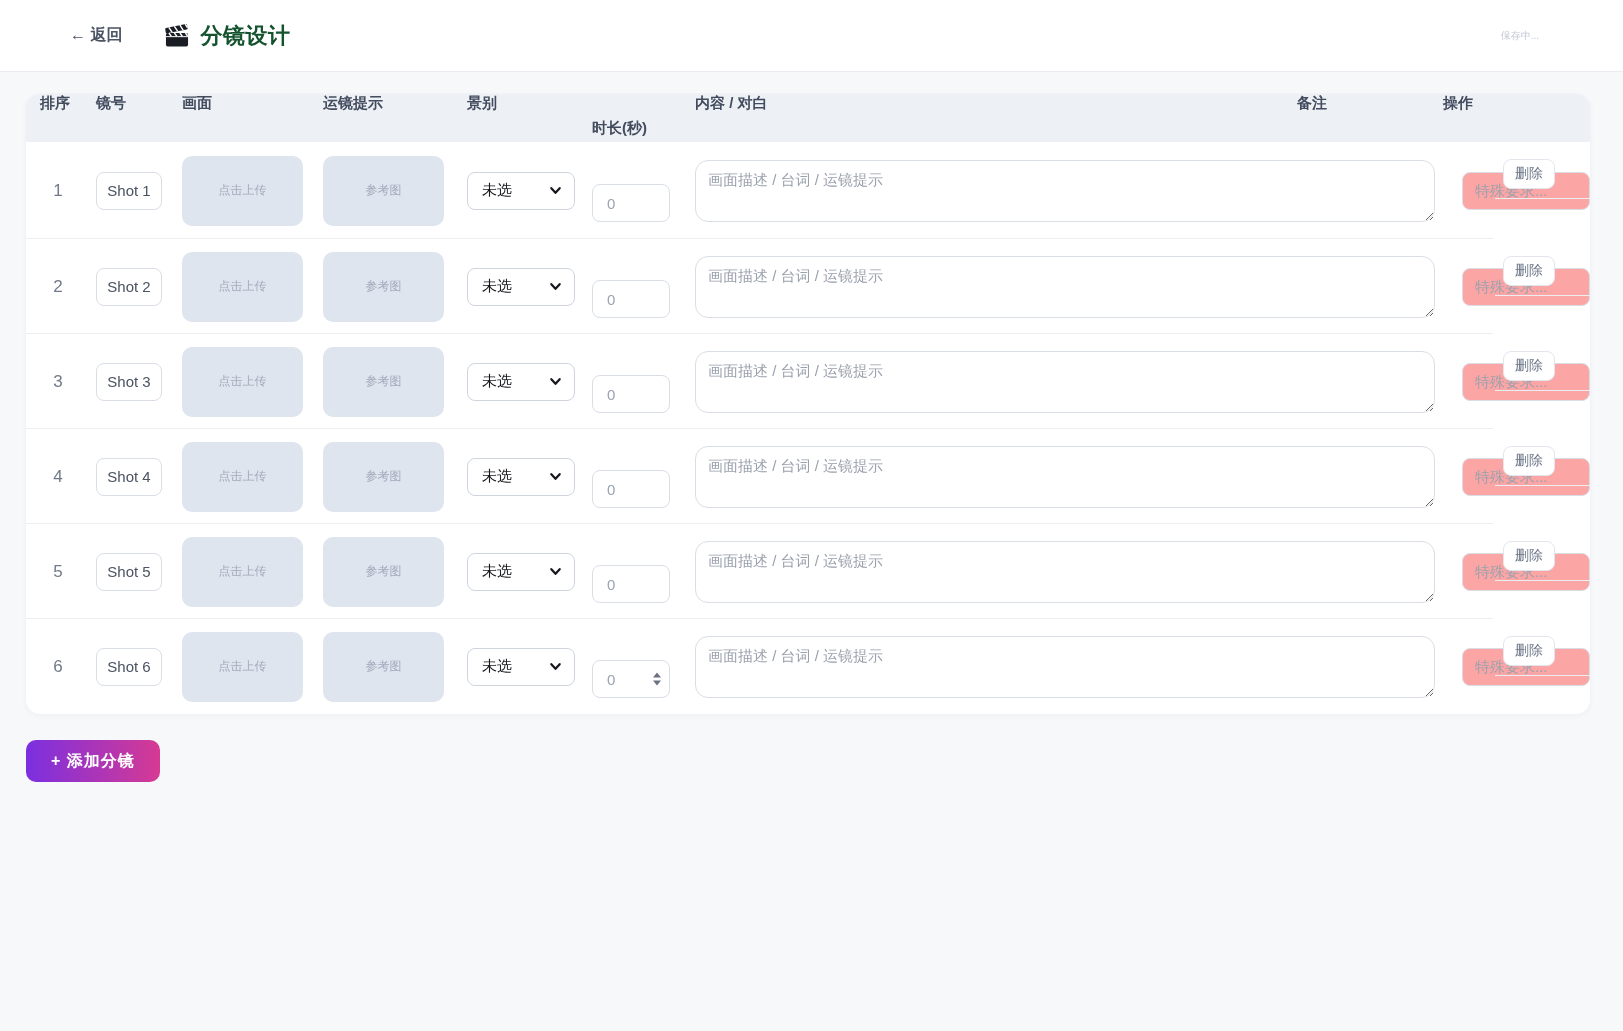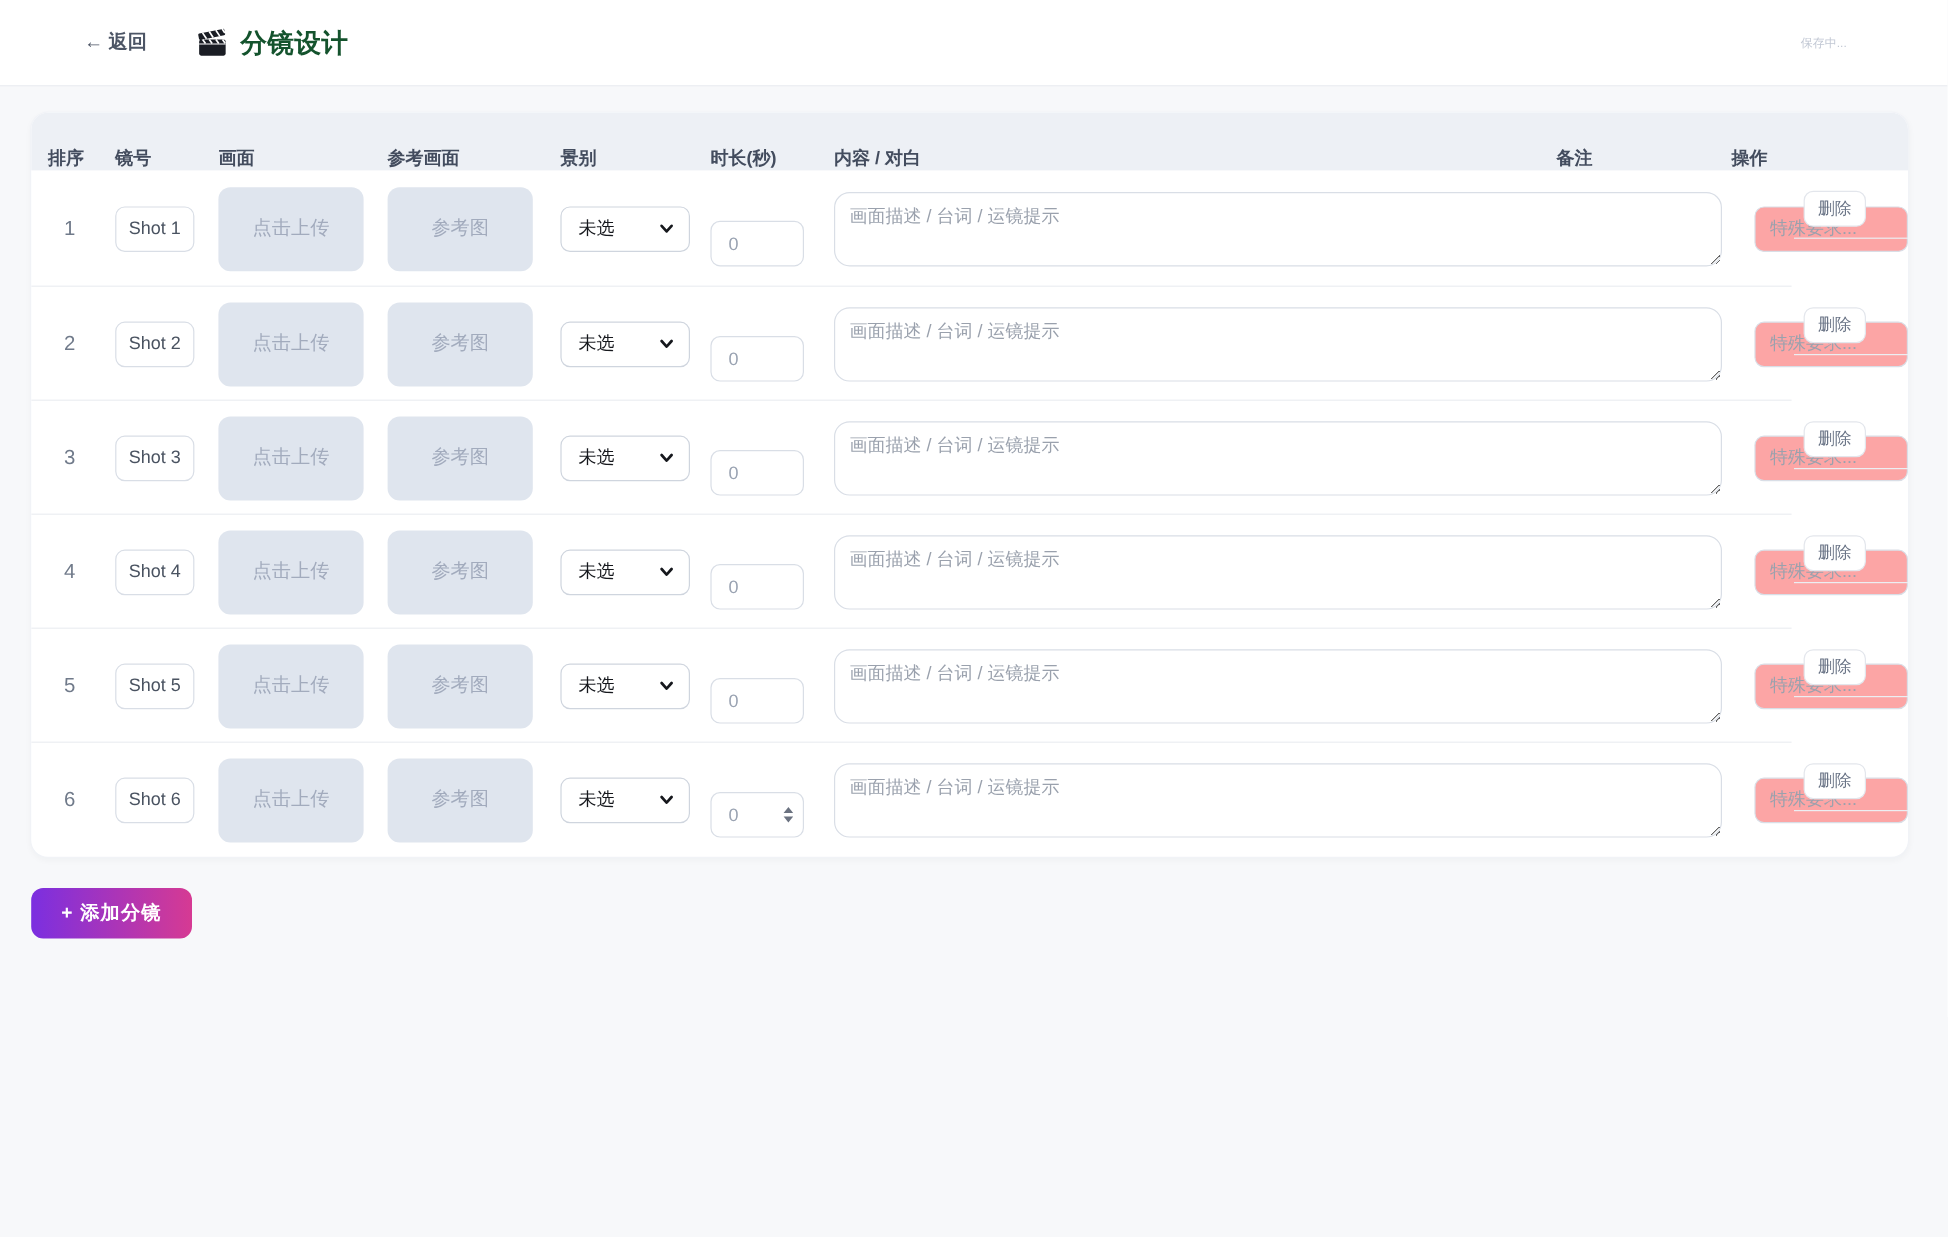--- a/index.html
+++ b/index.html
@@ -32,21 +32,21 @@
   .page-title{font-size:22px;font-weight:700;color:#14532d;letter-spacing:.5px;}
   .save-status{margin-left:auto;color:#c2c8d4;font-size:10px;}
   
   .board{
     position:relative;width:1564px;margin:22px 0 0 26px;background:#fff;
     border-radius:14px;overflow:hidden;
     box-shadow:0 0 0 1px #f1f3f7,0 2px 6px rgba(29,41,57,.04);
   }
   .thead{
     height:48px;background:var(--header-bg);
-    display:flex;align-items:flex-end;
+    display:flex;align-items:flex-start;
     font-weight:700;color:#434c5e;font-size:15px;
   }
   
   .c-order{width:40px;margin-left:12px;text-align:center;flex:none;}
   .c-shot{width:66px;margin-left:18px;flex:none;}
   .c-pic{width:121px;margin-left:20px;flex:none;}
   .c-ref{width:121px;margin-left:20px;flex:none;}
   .c-type{width:108px;margin-left:23px;flex:none;}
   .c-dur{width:78px;margin-left:17px;flex:none;margin-top:25px;}
   .c-content{flex:1 1 auto;margin-left:25px;}
@@ -66,21 +66,21 @@
   }
   .order-num{font-size:17px;color:#707a8a;}
   .shot-input{
     width:100%;height:38px;border:1px solid var(--border);border-radius:8px;
     text-align:center;font-size:15px;color:#4a5361;background:#fff;outline:none;
     font-family:inherit;
   }
   .upload-box{
     height:70px;border-radius:10px;background:var(--upload-bg);
     display:flex;align-items:center;justify-content:center;
-    font-size:16px;color:#a2abbd;cursor:pointer;user-select:none;
+    font-size:12px;color:#a2abbd;cursor:pointer;user-select:none;
   }
   .select-box{
     height:38px;border:1px solid #cfd5de;border-radius:8px;background:#fff;
     display:flex;align-items:center;justify-content:space-between;
     padding:0 12px 0 14px;font-size:15px;color:#16181d;cursor:pointer;
   }
   .chevron{width:13px;height:13px;flex:none;}
   .dur-wrap{position:relative;}
   .dur-input{
     width:100%;height:38px;border:1px solid var(--border);border-radius:8px;
@@ -152,21 +152,21 @@
   </div>
   <span class="save-status">保存中...</span>
 </header>
 
 <main>
   <section class="board">
     <div class="thead">
       <span class="c-order">排序</span>
       <span class="c-shot">镜号</span>
       <span class="c-pic">画面</span>
-      <span class="c-ref">参考画面</span>
+      <span class="c-ref">运镜提示</span>
       <span class="c-type">景别</span>
       <span class="c-dur">时长(秒)</span>
       <span class="c-content">内容 / 对白</span>
       <span class="c-note">备注</span>
       <span class="c-op">操作</span>
     </div>
     <div class="tbody" id="tbody">
   <div class="row">
     <span class="c-order order-num">1</span>
     <span class="c-shot">

